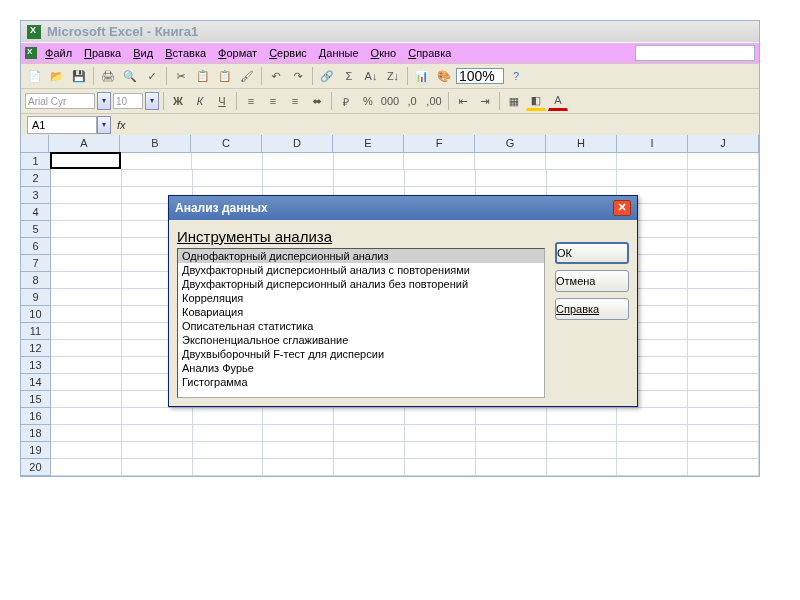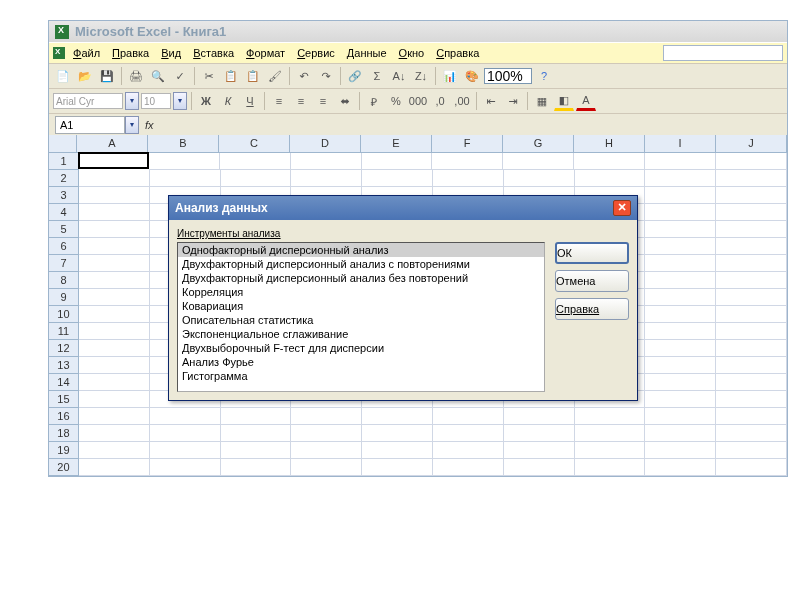--- a/index.html
+++ b/index.html
@@ -7,39 +7,38 @@
     margin: 0;
     font-family: Tahoma, Arial, sans-serif;
     font-size: 11px;
     background: #fff;
     width: 800px;
     height: 600px;
     overflow: hidden;
   }
   .container {
     padding: 20px;
-    margin-left: 28px;
   }
   .window {
     border: 1px solid #9db4cc;
     background: #ece9d8;
     width: 740px;
   }
   .titlebar {
     background: linear-gradient(#e8e8e8,#d8d8d8);
     color: #8a9fb2;
     font-weight: bold;
     font-size: 13px;
     padding: 3px 6px;
     display: flex;
     align-items: center;
     gap: 6px;
   }
   .menubar {
-    background: #fef9c3;
+    background: #f0abfc;
     padding: 2px 4px;
     display: flex;
     gap: 2px;
     align-items: center;
     border-top: 1px solid #fff;
     font-size: 11px;
   }
   .menubar .mitem { padding: 2px 6px; cursor: default; }
   .menubar .mitem u { text-decoration: underline; }
   .toolbar {
@@ -101,21 +100,21 @@
     border:1px solid #8b3a1f;
     color:#fff;
     text-align:center;
     font-size:11px;
     line-height:13px;
     font-weight:bold;
     border-radius:2px;
   }
   .dlg-body { padding:8px; display:flex; gap:10px; }
   .dlg-left { flex:1; }
-  .dlg-lbl { font-size:10px; margin-bottom:3px;text-decoration:underline; }
+  .dlg-lbl { font-size:15px; margin-bottom:3px;text-decoration:underline; }
   .listbox {
     background:#fff;
     border:1px inset #aaa;
     height:150px;
     overflow:auto;
     font-size:11px;
     position:relative;
   }
   .opt { padding:1px 4px; white-space:nowrap; }
   .opt.selected { background:#d0d0d0; }

